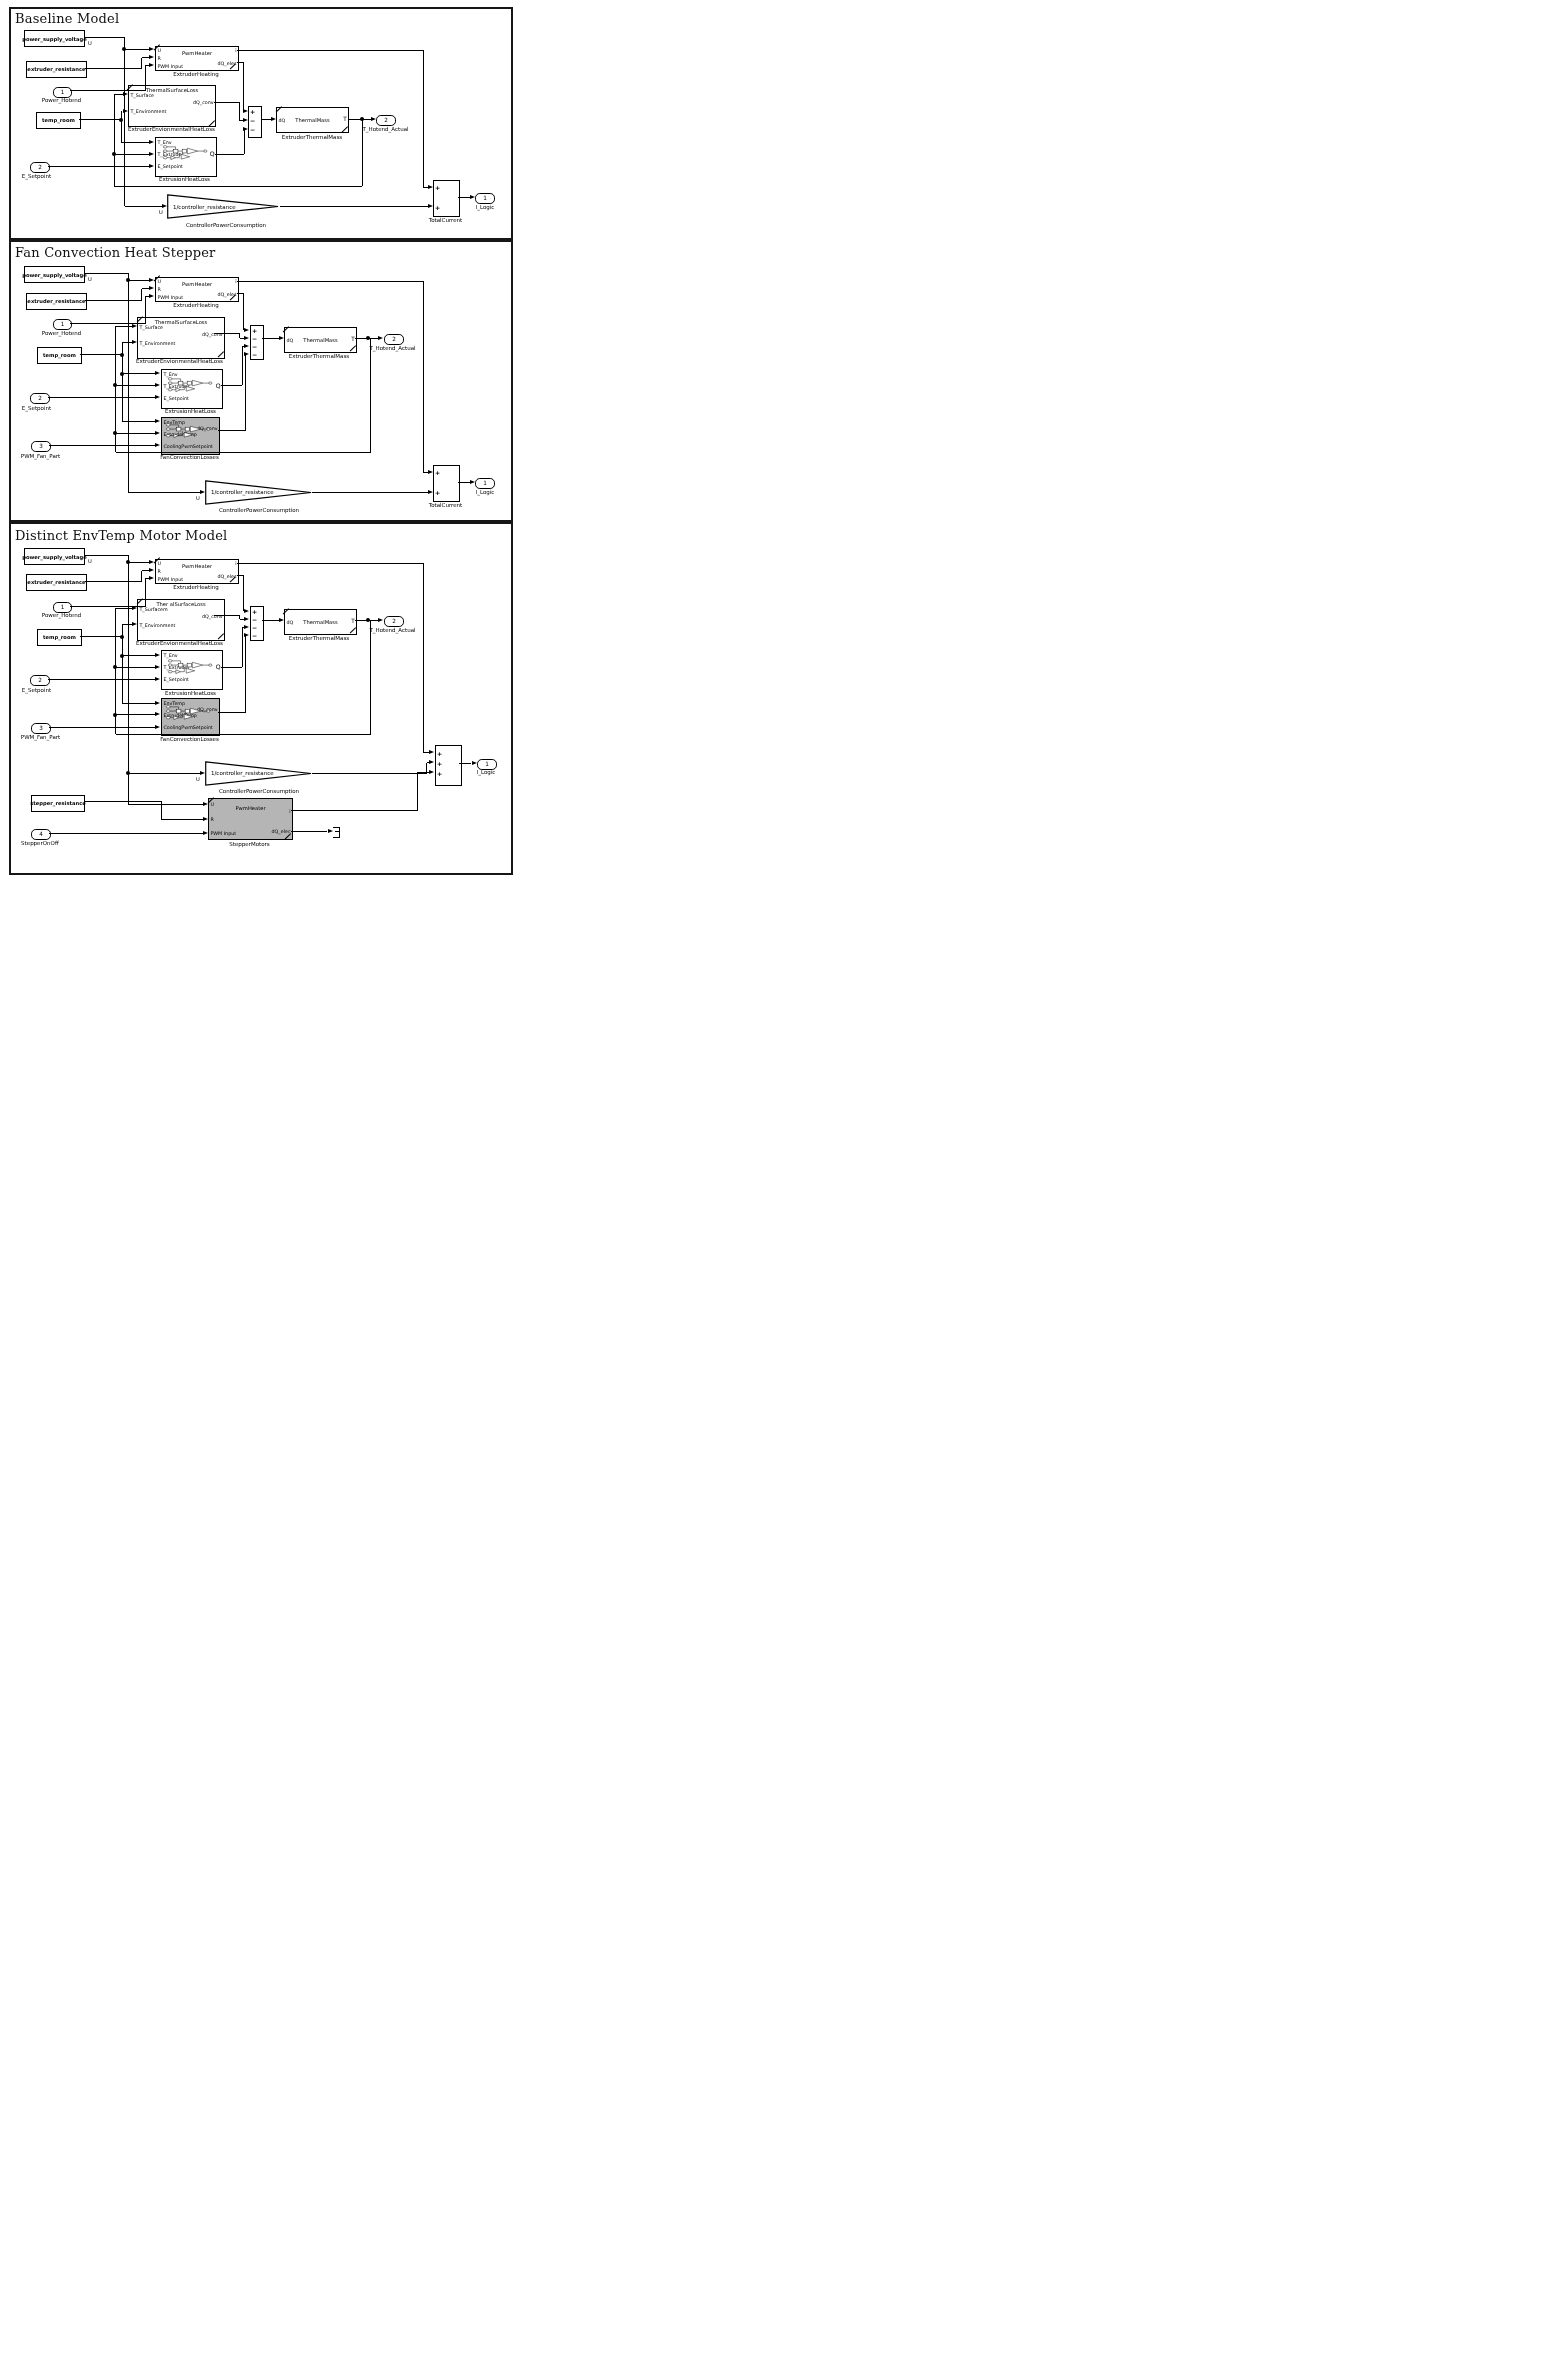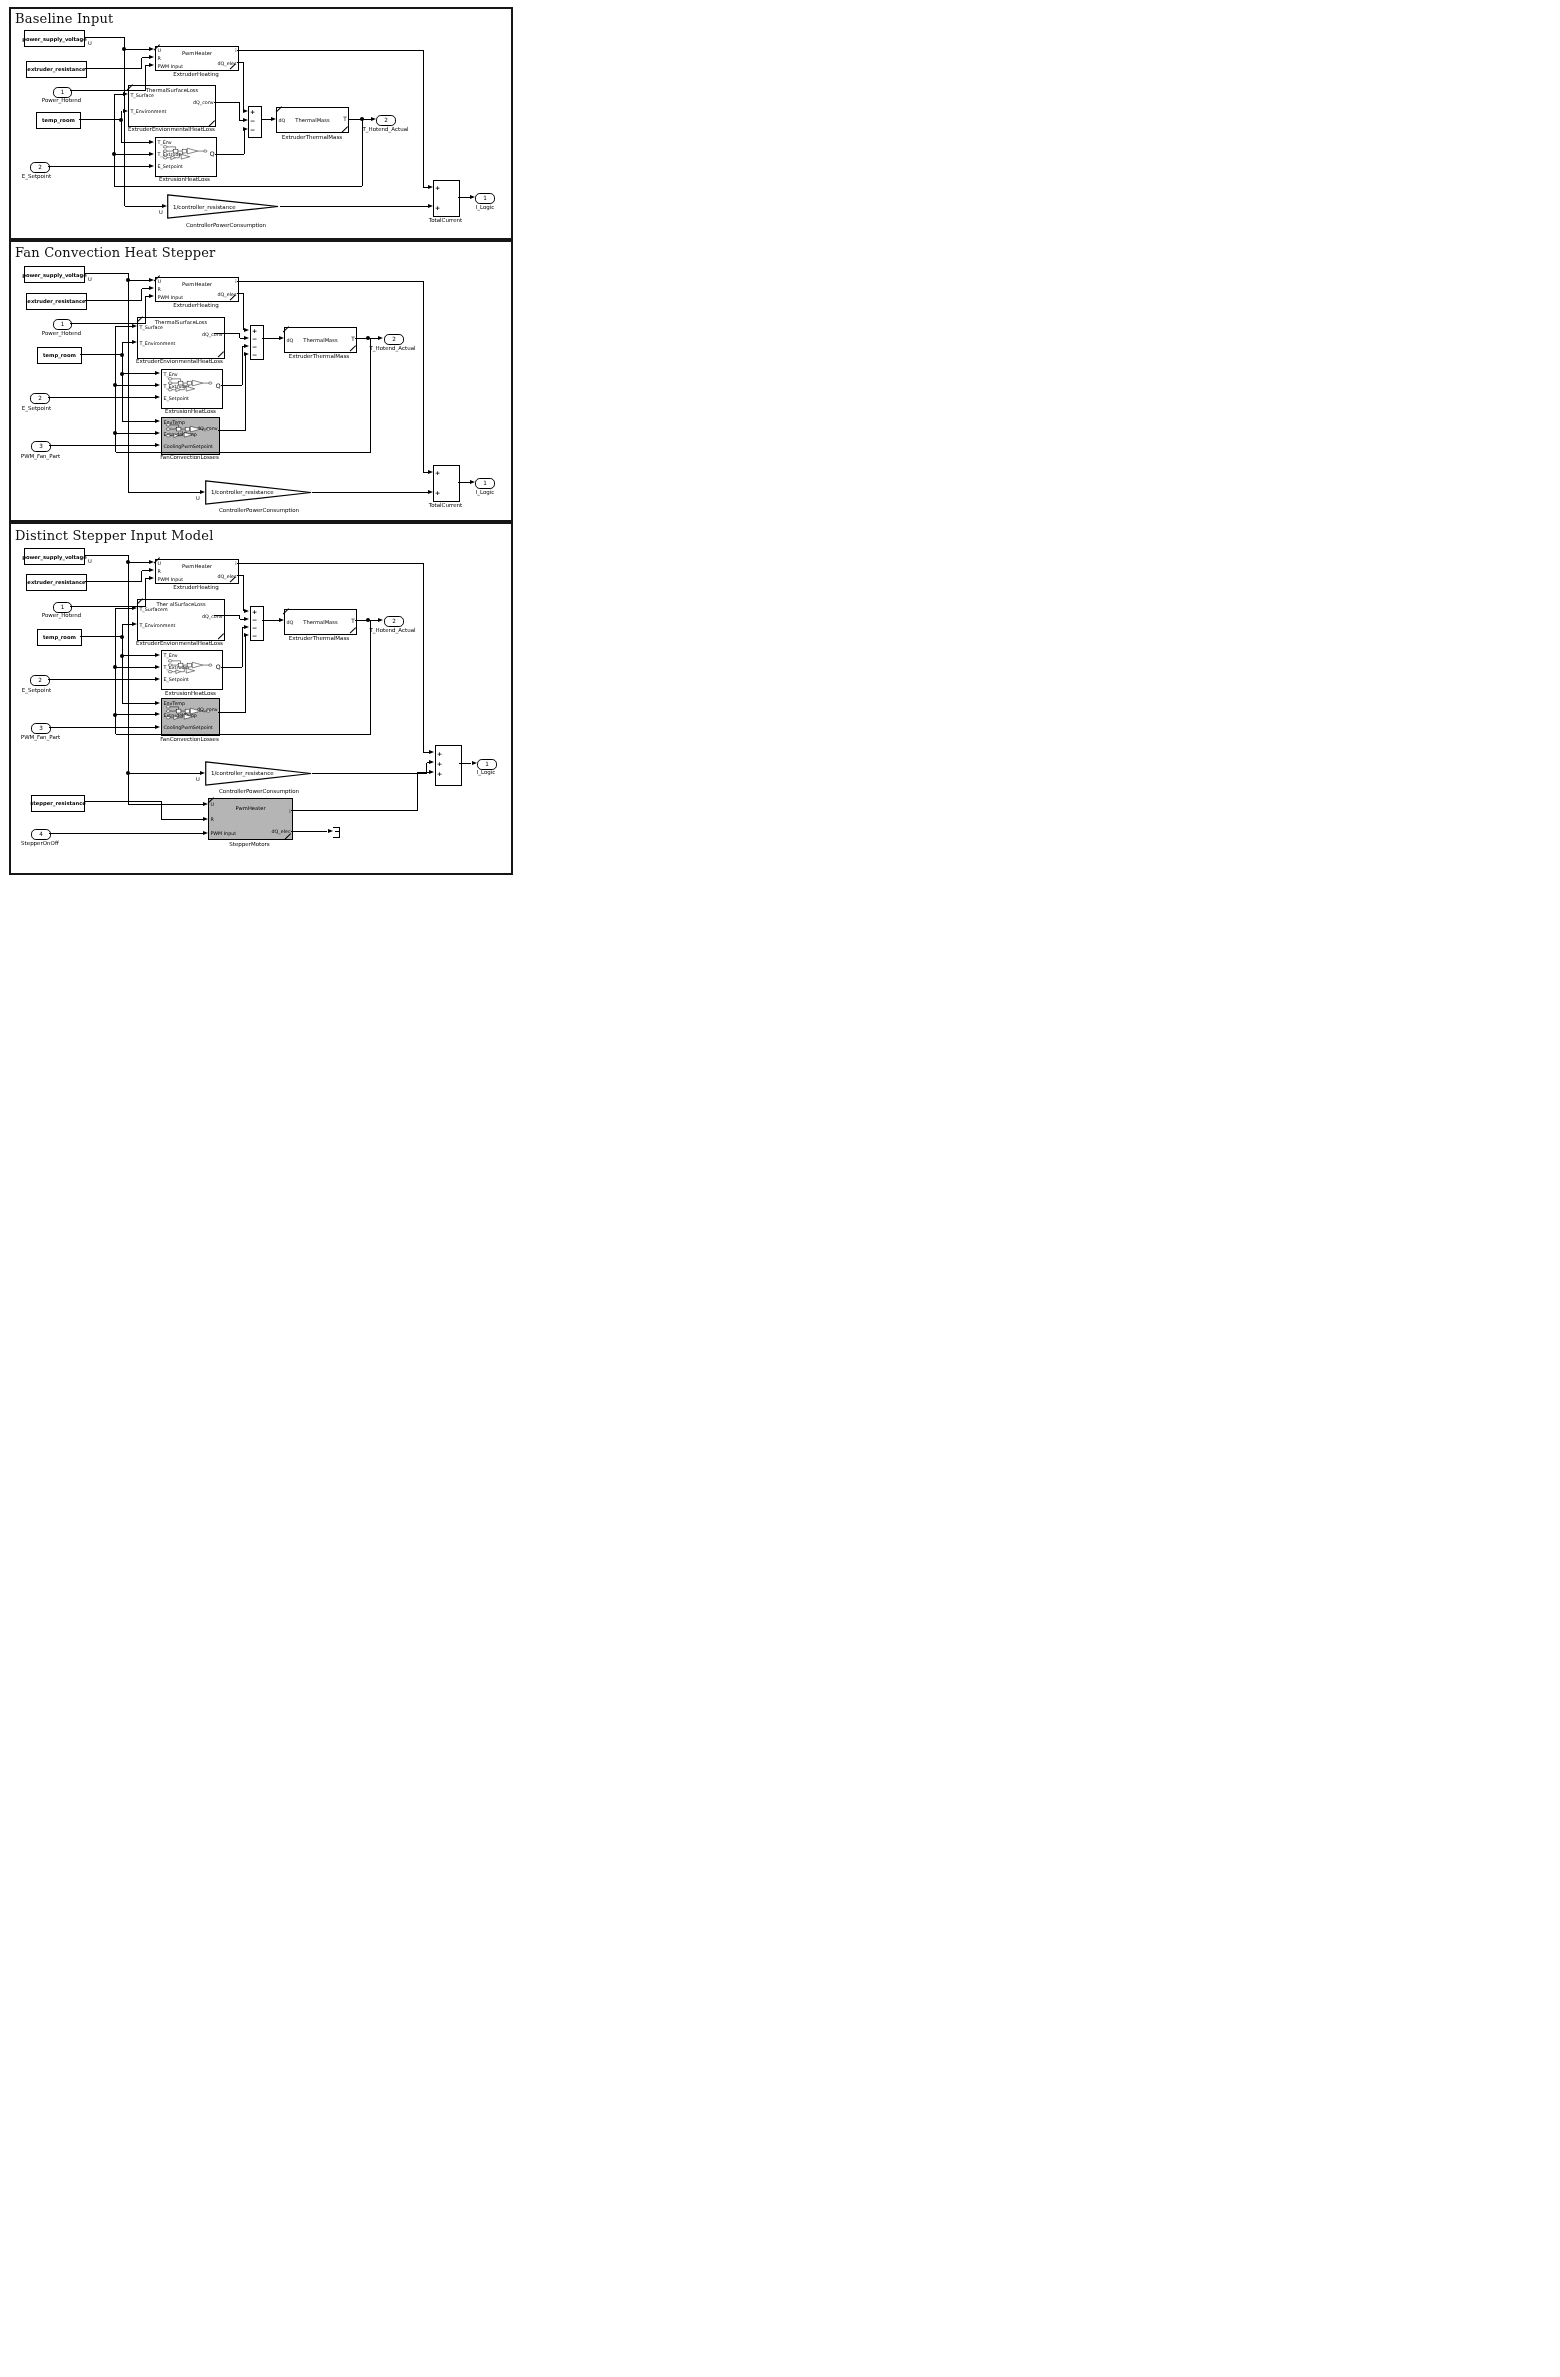--- a/index.html
+++ b/index.html
@@ -35,21 +35,21 @@
   .term .tm{position:absolute;right:0;top:2.9px;width:3.8px;height:1.4px;background:#000;}
   .sketch{position:absolute;}
   svg{display:block;}
 </style>
 </head>
 <body>
 
 <div id="canvas">
 
   <div class="panel" style="left:8.6px;top:6.7px;width:500px;height:229px"></div>
-  <div class="ptitle" style="left:15px;top:11.4px">Baseline Input</div>
+  <div class="ptitle" style="left:15px;top:11.4px">Baseline Model</div>
 
   <div class="cbox" style="left:24px;top:30px;width:59px;height:15px">
       <span>power_supply_voltage</span>
     </div>
   <div class="ulab" style="left:86px;top:40px">U</div>
   <div class="cbox" style="left:26px;top:61px;width:59px;height:14.7px">
       <span>extruder_resistance</span>
     </div>
 
   <div class="oval" style="left:53px;top:87px;width:17px;height:8.6px">
@@ -223,21 +223,21 @@
     <span class="sg" style="top:24px">+</span>
   </div>
   <div class="cap" style="left:417px;top:502px;width:57px">TotalCurrent</div>
 
   <div class="oval" style="left:475px;top:478px;width:18px;height:8.6px">
       <span>1</span>
     </div>
   <div class="cap" style="left:461px;top:489px;width:48px">I_Logic</div>
 
   <div class="panel" style="left:8.6px;top:522px;width:500px;height:349px"></div>
-  <div class="ptitle" style="left:15px;top:528px">Distinct Stepper Input Model</div>
+  <div class="ptitle" style="left:15px;top:528px">Distinct EnvTemp Motor Model</div>
 
   <div class="cbox" style="left:24px;top:548px;width:59px;height:15px">
       <span>power_supply_voltage</span>
     </div>
   <div class="ulab" style="left:86px;top:558px">U</div>
   <div class="cbox" style="left:26px;top:574px;width:59px;height:14.7px">
       <span>extruder_resistance</span>
     </div>
 
   <div class="oval" style="left:53px;top:602px;width:17px;height:8.6px">

